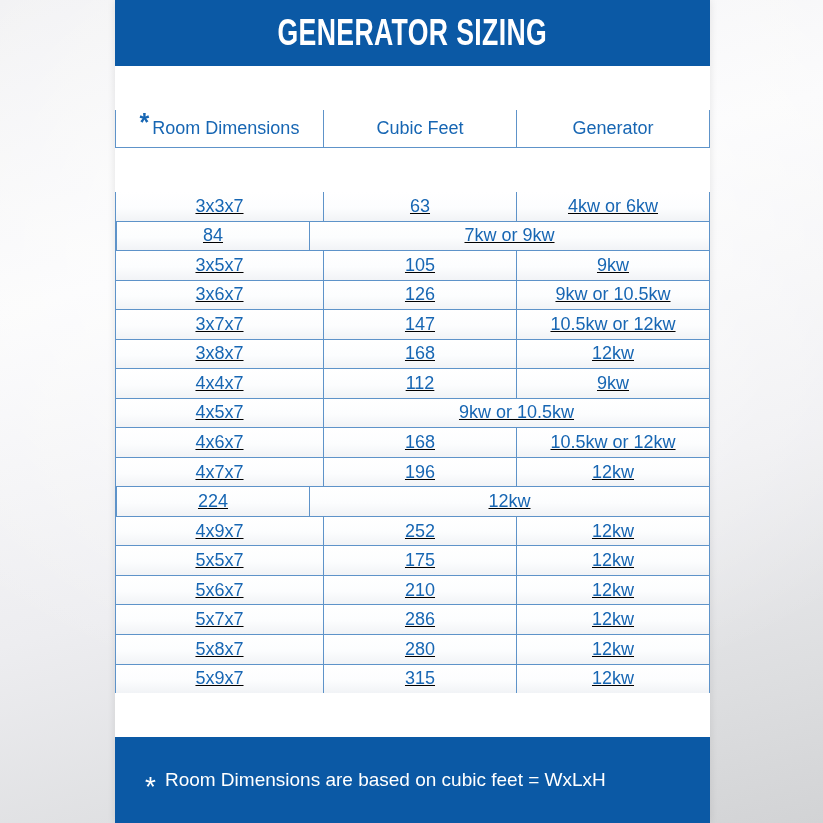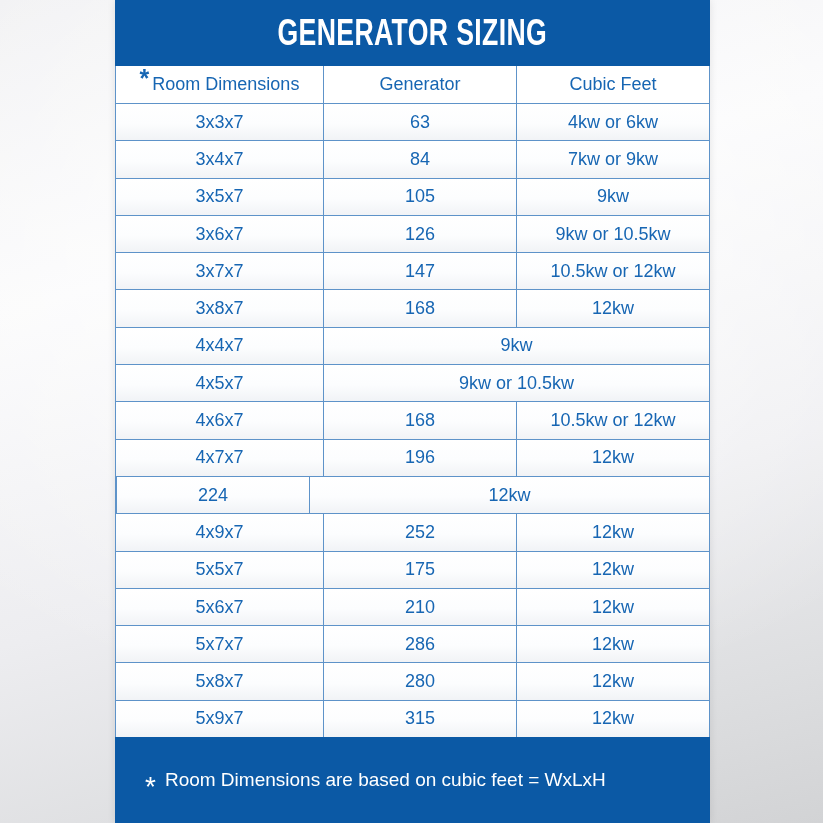--- a/index.html
+++ b/index.html
@@ -14,20 +14,21 @@
       linear-gradient(165deg, #f0f0f2 0%, #fafafb 30%, #ededf0 62%, #dddee0 85%, #d2d3d5 100%);
   }
 
   .card {
     position: absolute;
     left: 115px; top: 0;
     width: 595px; height: 823px;
     display: flex; flex-direction: column;
     background: #ffffff;
     box-shadow: 0 0 8px rgba(0,0,0,0.10);
+    gap: 44px;
   }
 
   .title-bar {
     height: 66px; flex: 0 0 66px;
     background: #0b59a5;
     display: flex; align-items: center; justify-content: center;
   }
   .title-text {
     color: #ffffff;
     font-weight: bold;
@@ -67,20 +68,21 @@
     flex: 1 1 auto;
     display: flex; flex-direction: column;
     border-left: 1px solid #5e93c9;
     border-right: 1px solid #5e93c9;
   }
   .tr {
     flex: 1;
     display: flex;
     border-bottom: 1px solid #5e93c9;
     background: linear-gradient(180deg, #ffffff 0%, #fcfdfe 55%, #f1f3f6 100%);
+    text-decoration: underline;
   }
   .tr:last-child { border-bottom: none; text-align: center; }
   .td {
     display: flex; align-items: center; justify-content: center;
     color: #1766b3;
     font-size: 18px;
   }
 
   .footer {
     flex: 0 0 86px;
@@ -106,32 +108,31 @@
 
     <div class="title-bar">
       <span class="title-text">GENERATOR SIZING</span>
     </div>
 
     <div class="thead">
       <div class="th col-1">
         <span class="asterisk-sup">*</span>
         <span>Room Dimensions</span>
       </div>
+      <div class="th col-2">Cubic Feet</div>
       <div class="th col-3">Generator</div>
-      <div class="th col-2">Cubic Feet</div>
     </div>
 
     <div class="tbody">
       <div class="tr">
         <div class="td col-1">3x3x7</div>
         <div class="td col-2">63</div>
         <div class="td col-3">4kw or 6kw</div>
       </div>
       <div class="tr">
-        <div class="td col-1">3x4x7</div>
         <div class="td col-2">84</div>
         <div class="td col-3">7kw or 9kw</div>
       </div>
       <div class="tr">
         <div class="td col-1">3x5x7</div>
         <div class="td col-2">105</div>
         <div class="td col-3">9kw</div>
       </div>
       <div class="tr">
         <div class="td col-1">3x6x7</div>
@@ -143,20 +144,21 @@
         <div class="td col-2">147</div>
         <div class="td col-3">10.5kw or 12kw</div>
       </div>
       <div class="tr">
         <div class="td col-1">3x8x7</div>
         <div class="td col-2">168</div>
         <div class="td col-3">12kw</div>
       </div>
       <div class="tr">
         <div class="td col-1">4x4x7</div>
+        <div class="td col-2">112</div>
         <div class="td col-3">9kw</div>
       </div>
       <div class="tr">
         <div class="td col-1">4x5x7</div>
         <div class="td col-3">9kw or 10.5kw</div>
       </div>
       <div class="tr">
         <div class="td col-1">4x6x7</div>
         <div class="td col-2">168</div>
         <div class="td col-3">10.5kw or 12kw</div>

